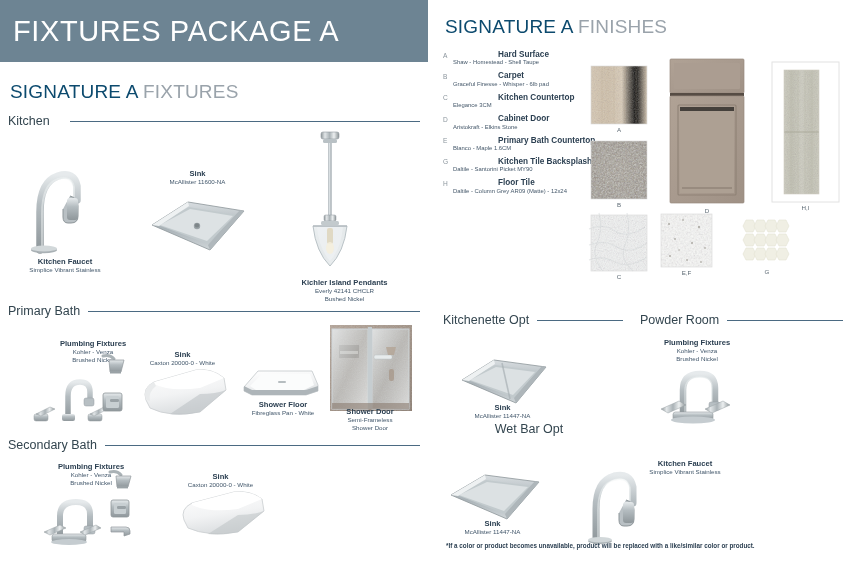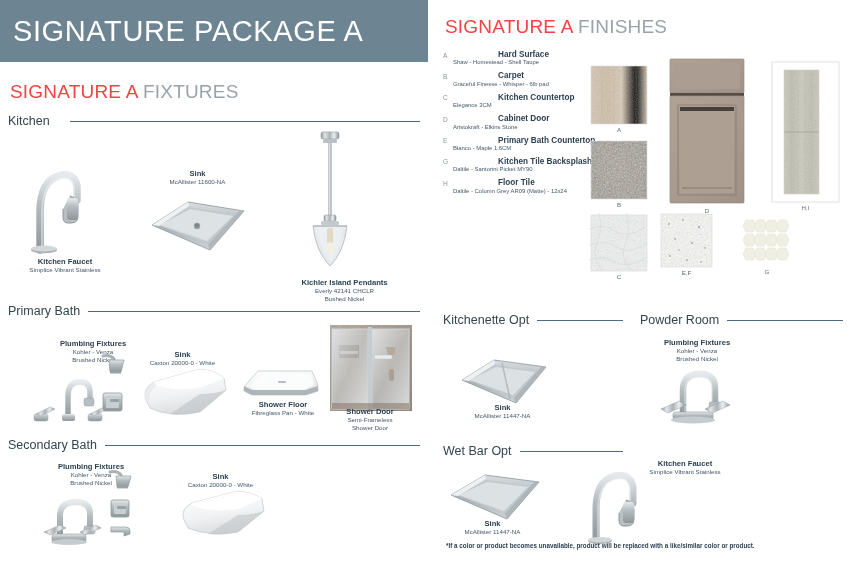--- a/index.html
+++ b/index.html
@@ -18,21 +18,21 @@
     background: #6d8493;
     display: flex; align-items: center;
   }
   .header-title {
     color: #ffffff; font-size: 29px; font-weight: 300;
     letter-spacing: 0.6px; padding-left: 13px; white-space: nowrap;
   }
 
   
   .big-title { position: absolute; font-size: 19px; font-weight: 400; letter-spacing: .2px; white-space: nowrap; }
-  .big-title .strong { color: #ef4444; }
+  .big-title .strong { color: #0c4a6e; }
   .big-title .light  { color: #9aa3ab; }
   #fixtures-title { left: 10px; top: 81px; }
   #finishes-title { left: 445px; top: 16px; }
 
   
   .group-head { position: absolute; display: flex; align-items: center; }
   .group-head .ghname {
     font-size: 12.5px; color: #33454f; font-weight: 400;
     white-space: nowrap; padding-right: 8px;
   }
@@ -70,21 +70,21 @@
   
   .art { position: absolute; }
   svg { display: block; overflow: visible; }
 </style>
 </head>
 <body>
 
 <div class="board">
 
   <div class="header-bar">
-    <div class="header-title">SIGNATURE PACKAGE A</div>
+    <div class="header-title">FIXTURES PACKAGE A</div>
   </div>
 
   <div class="big-title" id="fixtures-title">
     <span class="strong">SIGNATURE A</span>
     <span class="light">FIXTURES</span>
   </div>
   <div class="big-title" id="finishes-title">
     <span class="strong">SIGNATURE A</span>
     <span class="light">FINISHES</span>
   </div>
@@ -102,21 +102,21 @@
     <span class="ghrule"></span>
   </div>
   <div class="group-head" style="left:443px; top:313px; width:180px;">
     <span class="ghname">Kitchenette Opt</span>
     <span class="ghrule"></span>
   </div>
   <div class="group-head" style="left:640px; top:313px; width:203px;">
     <span class="ghname">Powder Room</span>
     <span class="ghrule"></span>
   </div>
-  <div class="group-head" style="left:443px; top:444px; width:180px;">
+  <div class="group-head" style="left:443px; top:422px; width:180px;flex-direction:column;">
     <span class="ghname">Wet Bar Opt</span>
     <span class="ghrule"></span>
   </div>
 
   <svg width="0" height="0" style="position:absolute">
     <defs>
       <linearGradient id="steel" x1="0" y1="0" x2="1" y2="0">
         <stop offset="0%" stop-color="#8e9699"></stop>
         <stop offset="22%" stop-color="#e2e6e8"></stop>
         <stop offset="48%" stop-color="#aab2b6"></stop>

